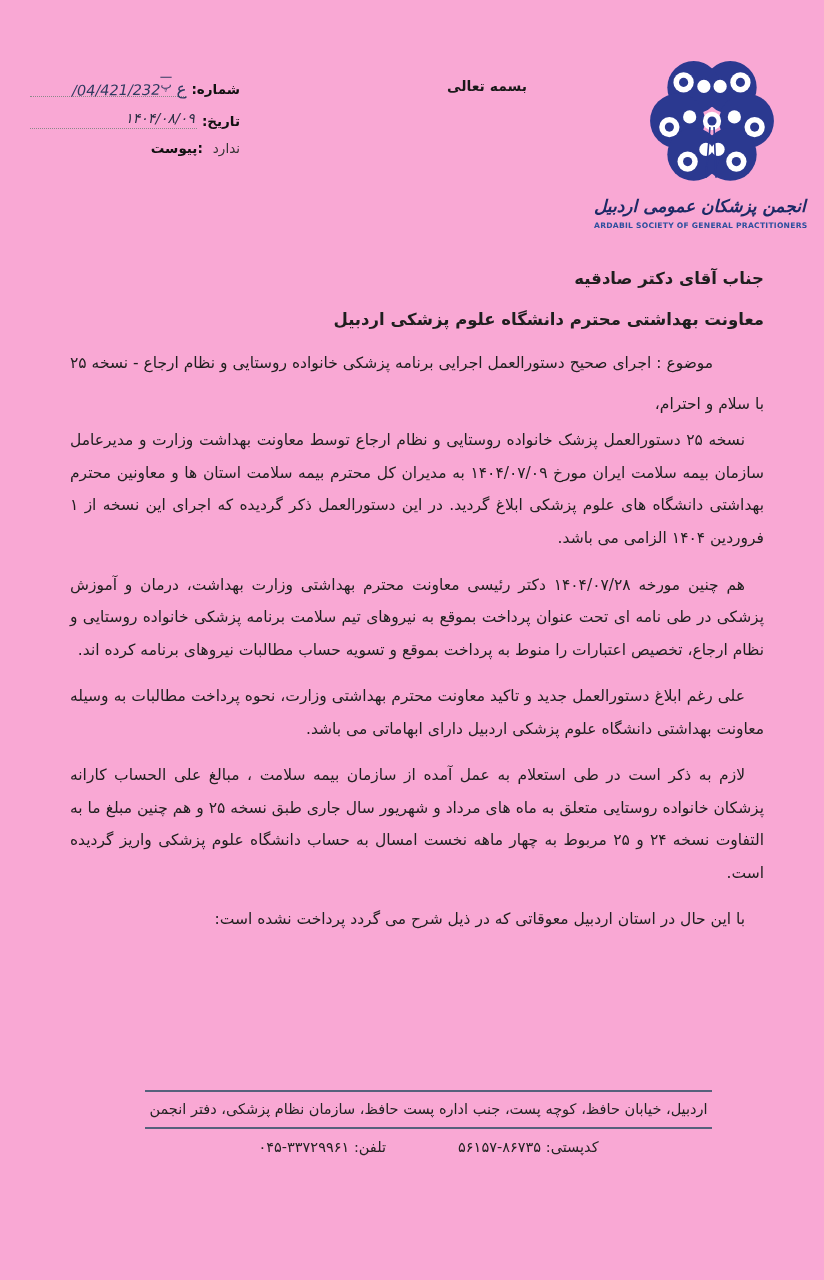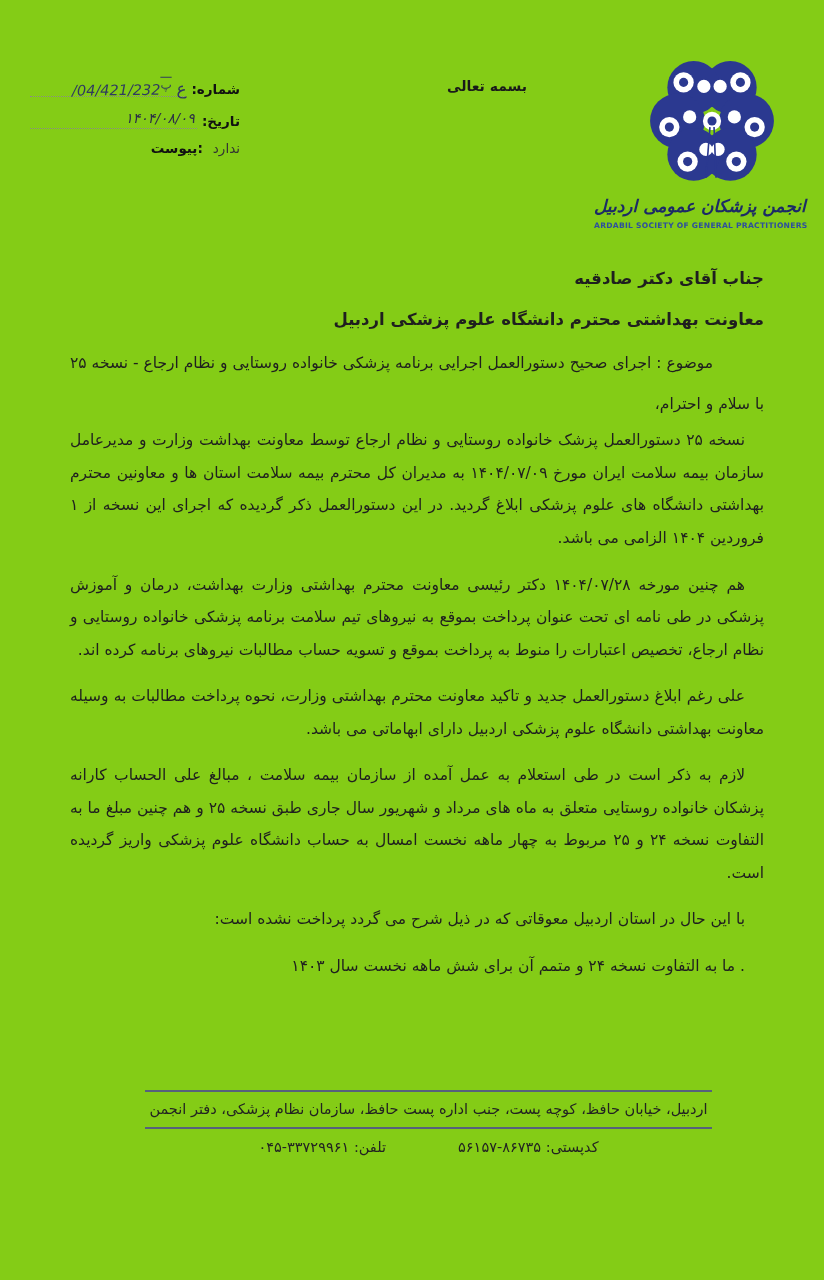--- a/index.html
+++ b/index.html
@@ -1,20 +1,20 @@
 <!DOCTYPE html>
 <html lang="fa"><head>
 <meta charset="utf-8">
 <style>
   html,body{margin:0;padding:0;background:#e8e8e8;}
   .page{
     position:relative;
     width:824px;height:1280px;
     margin:0 auto;
-    background:#84cc16;
+    background:#f9a8d4;
     font-family:"DejaVu Sans", sans-serif;
     color:#1f1f1f;
     overflow:hidden;
   }
 
   
   .meta-block{
     position:absolute;left:28px;top:76px;width:212px;
     font-size:13.5px;
   }
@@ -163,21 +163,20 @@
   <div class="letter-body">
     <p class="addressee">جناب آقای دکتر صادقیه</p>
     <p class="addressee">معاونت بهداشتی محترم دانشگاه علوم پزشکی اردبیل</p>
     <p class="subject">موضوع : اجرای صحیح دستورالعمل اجرایی برنامه پزشکی خانواده روستایی و نظام ارجاع - نسخه ۲۵</p>
     <p class="salutation">با سلام و احترام،</p>
     <p class="para">نسخه ۲۵ دستورالعمل پزشک خانواده روستایی و نظام ارجاع توسط معاونت بهداشت وزارت و مدیرعامل سازمان بیمه سلامت ایران مورخ ۱۴۰۴/۰۷/۰۹ به مدیران کل محترم بیمه سلامت استان ها و معاونین محترم بهداشتی دانشگاه های علوم پزشکی ابلاغ گردید. در این دستورالعمل ذکر گردیده که اجرای این نسخه از ۱ فروردین ۱۴۰۴ الزامی می باشد.</p>
     <p class="para">هم چنین مورخه ۱۴۰۴/۰۷/۲۸ دکتر رئیسی معاونت محترم بهداشتی وزارت بهداشت، درمان و آموزش پزشکی در طی نامه ای تحت عنوان پرداخت بموقع به نیروهای تیم سلامت برنامه پزشکی خانواده روستایی و نظام ارجاع، تخصیص اعتبارات را منوط به پرداخت بموقع و تسویه حساب مطالبات نیروهای برنامه کرده اند.</p>
     <p class="para">علی رغم ابلاغ دستورالعمل جدید و تاکید معاونت محترم بهداشتی وزارت، نحوه پرداخت مطالبات به وسیله معاونت بهداشتی دانشگاه علوم پزشکی اردبیل دارای ابهاماتی می باشد.</p>
     <p class="para">لازم به ذکر است در طی استعلام به عمل آمده از سازمان بیمه سلامت ، مبالغ علی الحساب کارانه پزشکان خانواده روستایی متعلق به ماه های مرداد و شهریور سال جاری طبق نسخه ۲۵ و هم چنین مبلغ ما به التفاوت نسخه ۲۴ و ۲۵ مربوط به چهار ماهه نخست امسال به حساب دانشگاه علوم پزشکی واریز گردیده است.</p>
     <p class="para">با این حال در استان اردبیل معوقاتی که در ذیل شرح می گردد پرداخت نشده است:</p>
-    <p class="para overdue">. ما به التفاوت نسخه ۲۴ و متمم آن برای شش ماهه نخست سال ۱۴۰۳</p>
   </div>
 
   <div class="footer">
     <div class="rule"></div>
     <div class="footer-address">اردبیل، خیابان حافظ، کوچه پست، جنب اداره پست حافظ، سازمان نظام پزشکی، دفتر انجمن</div>
     <div class="rule"></div>
     <div class="footer-codes">
       <span class="code-pair">
         <span class="code-label">کدپستی:</span>
         <span dir="ltr">۵۶۱۵۷-۸۶۷۳۵</span>

